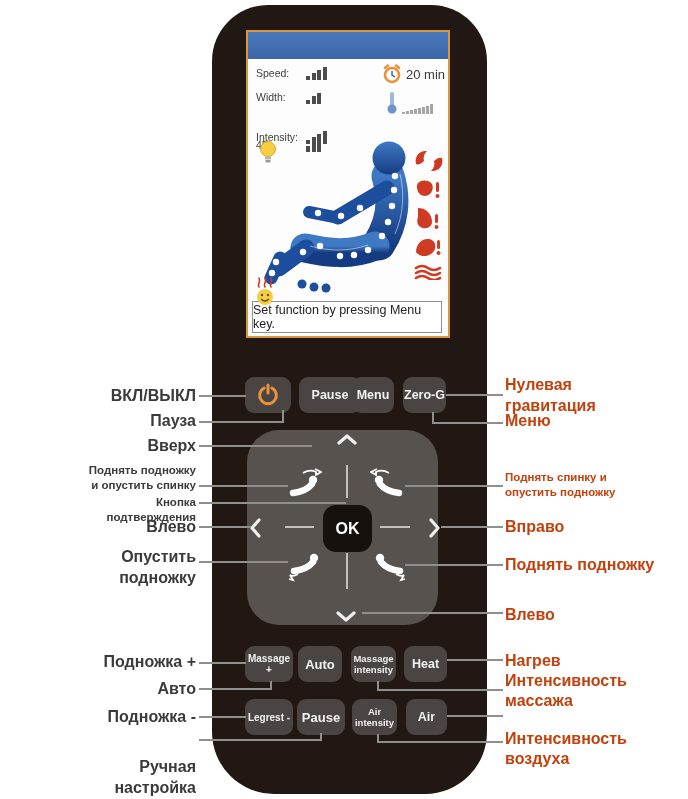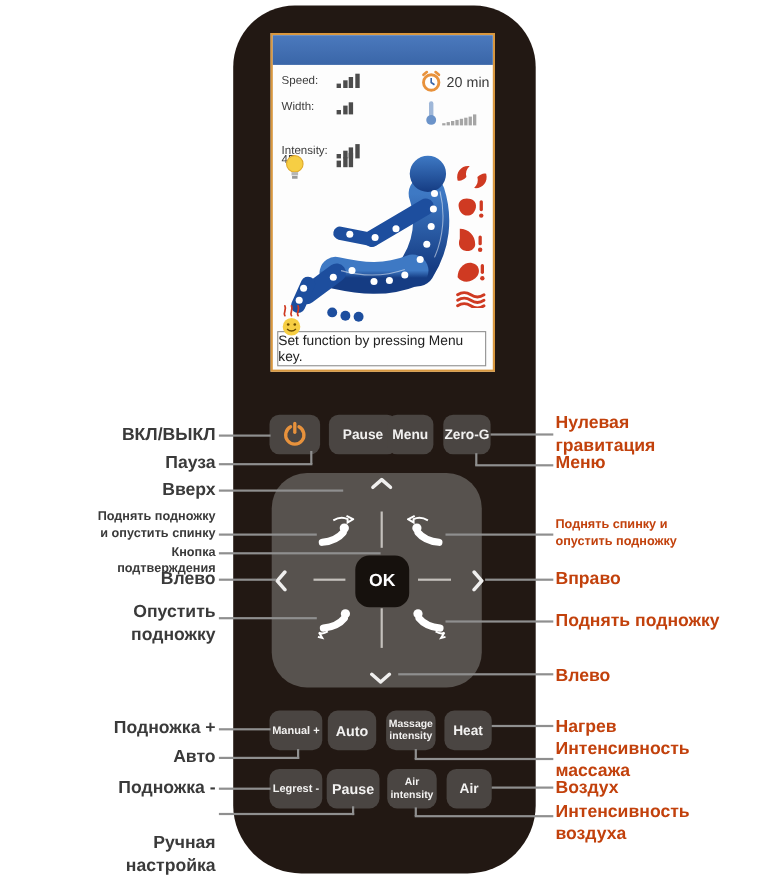--- a/index.html
+++ b/index.html
@@ -305,21 +305,21 @@
       <svg width="34" height="32" viewBox="0 0 34 32" style="transform:scaleX(-1)">
         <circle cx="26" cy="8" r="4.2" fill="#fff"></circle>
         <path d="M25,12 C21,17 15,20 6,21" stroke="#fff" stroke-width="6.5" fill="none" stroke-linecap="round"></path>
         <path d="M10,24 Q5,27 2,25 L5,30 L1,29" fill="none" stroke="#fff" stroke-width="1.8"></path>
       </svg>
     </span>
 
     <button class="okbtn">OK</button>
   </div>
 
-  <button class="btn sz10" style="left:245px;top:646px;width:48px;height:36px">Manual +</button>
+  <button class="btn sz10" style="left:245px;top:646px;width:48px;height:36px">Massage +</button>
   <button class="btn sz13" style="left:298px;top:646px;width:44px;height:36px">Auto</button>
   <button class="btn two" style="left:351px;top:646px;width:45px;height:36px">Massage
 intensity</button>
   <button class="btn" style="left:404px;top:646px;width:43px;height:36px">Heat</button>
 
   <button class="btn sz10" style="left:245px;top:699px;width:48px;height:36px">Legrest -</button>
   <button class="btn sz13" style="left:297px;top:699px;width:48px;height:36px">Pause</button>
   <button class="btn two" style="left:352px;top:699px;width:45px;height:36px">Air
 intensity</button>
   <button class="btn" style="left:406px;top:699px;width:41px;height:36px">Air</button>
@@ -344,21 +344,20 @@
 гравитация</div>
   <div class="lblR" style="top:411px">Меню</div>
   <div class="lblR sm" style="top:470px">Поднять спинку и
 опустить подножку</div>
   <div class="lblR" style="top:517px">Вправо</div>
   <div class="lblR" style="top:555px">Поднять подножку</div>
   <div class="lblR" style="top:605px">Влево</div>
   <div class="lblR" style="top:651px">Нагрев</div>
   <div class="lblR" style="top:671px">Интенсивность
 массажа</div>
-  <div class="lblR" style="top:707px">Воздух</div>
   <div class="lblR" style="top:729px">Интенсивность
 воздуха</div>
 
   <div class="ln" style="left:199px;top:395px;width:47px"></div>
   <div class="ln" style="left:199px;top:421px;width:85px"></div>
   <div class="lnv" style="left:282px;top:410px;height:12px"></div>
   <div class="ln" style="left:199px;top:445px;width:113px"></div>
   <div class="ln" style="left:199px;top:485px;width:89px"></div>
   <div class="ln" style="left:199px;top:502px;width:147px"></div>
   <div class="ln" style="left:199px;top:526px;width:52px"></div>

